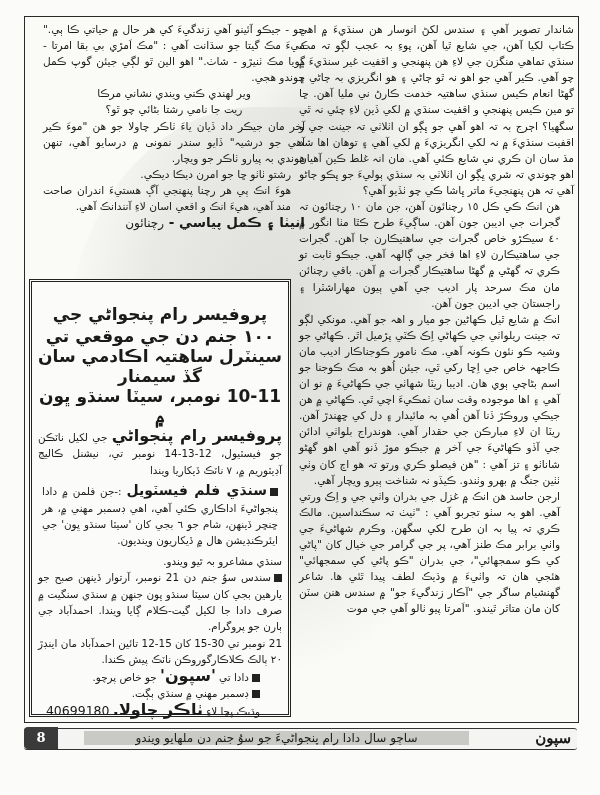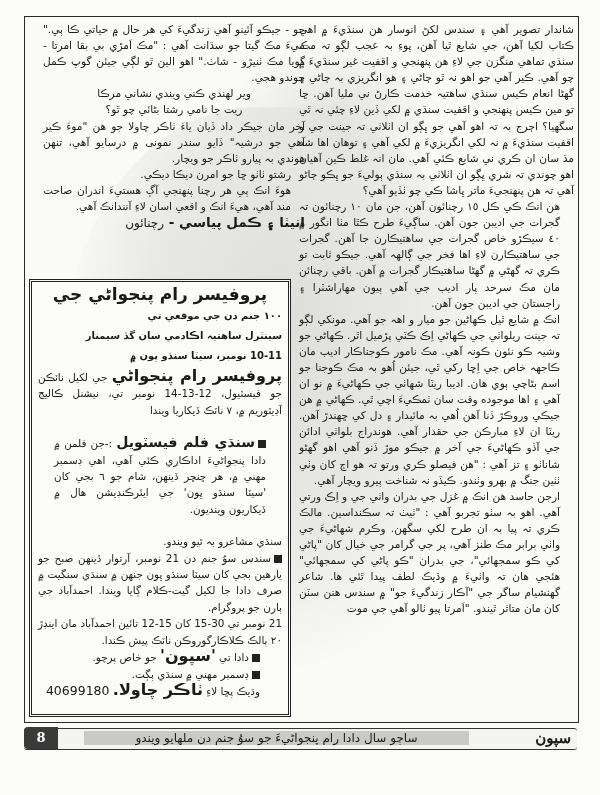--- a/index.html
+++ b/index.html
@@ -14,23 +14,23 @@
        background:radial-gradient(ellipse,#e2e2de 0%,rgba(250,250,247,0) 70%);}
   .col{position:absolute;direction:rtl;text-align:justify;font-size:10.6px;line-height:16.1px;}
   .col-right{right:4px;top:4px;width:275px;}
   .col-left{left:18px;top:4px;width:262px;}
   .col p{margin:0;}
   .indent{padding-right:14px;}
   .center{text-align:center;}
   .sign{font-size:13.5px;font-weight:bold;margin-top:1px;}
   .sign .place{font-weight:normal;font-size:12px;}
   .box{position:absolute;left:4px;top:262px;width:262px;height:438px;border:3px double #222;
-       background:#fbfbf9;box-sizing:border-box;padding:0 6px;direction:rtl;}
+       background:#fbfbf9;box-sizing:border-box;padding:20px 6px;direction:rtl;}
   .box-title{font-size:17px;font-weight:bold;text-align:center;letter-spacing:2px;line-height:24px;}
-  .box-sub{font-size:10px;font-weight:bold;text-align:right;line-height:20px;}
+  .box-sub{font-size:17px;font-weight:bold;text-align:center;line-height:20px;}
   .box-body{font-size:10.4px;line-height:16.4px;text-align:justify;margin-top:2px;}
   .box-body b{font-size:16px;}
   .bullet{display:inline-block;width:8px;height:8px;background:#222;margin-left:3px;vertical-align:middle;}
   .box-body .h{font-size:14px;font-weight:bold;}
   .phone{font-size:12.5px;font-weight:normal;}
   .footer{position:absolute;left:24px;top:728px;width:553px;height:22px;}
   .footer-bar{position:absolute;left:0;top:0;width:100%;height:20px;border-top:1.6px solid #333;
        border-bottom:1.6px solid #333;background:#f4f4f2;border-radius:3px;}
   .footer-band{position:absolute;left:60px;top:3px;width:385px;height:14px;background:#c9c9c6;}
   .page-num{position:absolute;left:0;top:-1px;width:34px;height:22px;background:#3a3a3a;color:#fff;
@@ -67,21 +67,21 @@
     </p>
   </div>
 
   <div class="box">
     <div class="box-title">پروفيسر رام پنجواڻي جي</div>
     <div class="box-sub">١٠٠ جنم دن جي موقعي تي</div>
     <div class="box-sub">سينٽرل ساهتيہ اڪادمي سان گڏ سيمنار</div>
     <div class="box-sub">10-11 نومبر، سيٽا سنڌو ڀون ۾</div>
     <div class="box-body">
       <p style="margin:0"><b>پروفيسر رام پنجواڻي</b><span> جي لکيل ناٽڪن جو فيسٽيول، 12-13-14 نومبر تي، نيشنل ڪاليج آڊيٽوريم ۾، ٧ ناٽڪ ڏيکاريا ويندا</span></p>
-      <p style="margin:16px"><span class="bullet"></span><span class="h">سنڌي فلم فيسٽويل</span><span> :-جن فلمن ۾ دادا پنجواڻيءَ اداڪاري ڪئي آهي، اهي ڊسمبر مهني ۾، هر ڇنڇر ڏينهن، شام جو ٦ بجي کان 'سيٽا سنڌو ڀون' جي ايئرڪنڊيشن هال ۾ ڏيکاريون وينديون.</span></p>
+      <p style="margin:4px"><span class="bullet"></span><span class="h">سنڌي فلم فيسٽويل</span><span> :-جن فلمن ۾ دادا پنجواڻيءَ اداڪاري ڪئي آهي، اهي ڊسمبر مهني ۾، هر ڇنڇر ڏينهن، شام جو ٦ بجي کان 'سيٽا سنڌو ڀون' جي ايئرڪنڊيشن هال ۾ ڏيکاريون وينديون.</span></p>
       <p style="margin:0">سنڌي مشاعرو بہ ٿيو ويندو.</p>
       <p style="margin:0"><span class="bullet"></span><span>سندس سوُ جنم دن 21 نومبر، آرتوار ڏينهن صبح جو يارهين بجي کان سيٽا سنڌو ڀون جنهن ۾ سنڌي سنگيت ۾ صرف دادا جا لکيل گيت-ڪلام ڳايا ويندا. احمدآباد جي ٻارن جو پروگرام.</span></p>
       <p style="margin:0">21 نومبر تي 30-15 کان 15-12 تائين احمدآباد مان اينڊڙ ٢٠ ٻالڪ ڪلاڪارگوروڪن ناٽڪ پيش ڪندا.</p>
       <p style="margin:0;padding-right:22px"><span class="bullet"></span><span>دادا تي </span><b>'سپون'</b><span> جو خاص پرچو.</span></p>
       <p style="margin:0;padding-right:22px"><span class="bullet"></span><span>ڊسمبر مهني ۾ سنڌي ٻڳت.</span></p>
       <p style="margin:0;padding-right:22px"><span>وڌيڪ پڇا لاءِ </span><b>ٺاڪر چاولا.</b> <span class="phone">40699180</span></p>
     </div>
   </div>
 </div>
 

